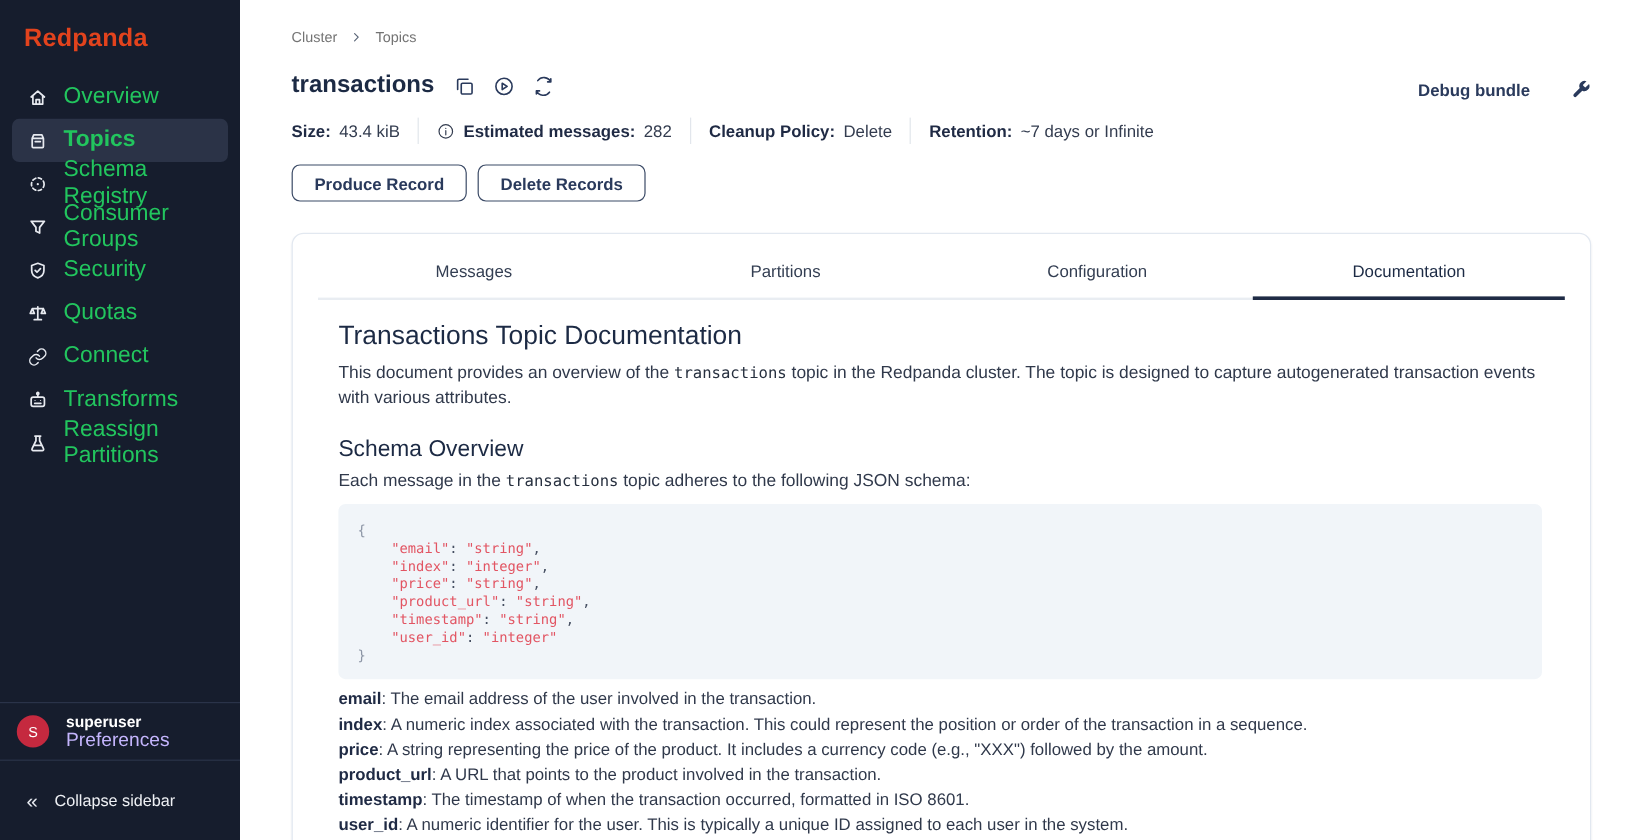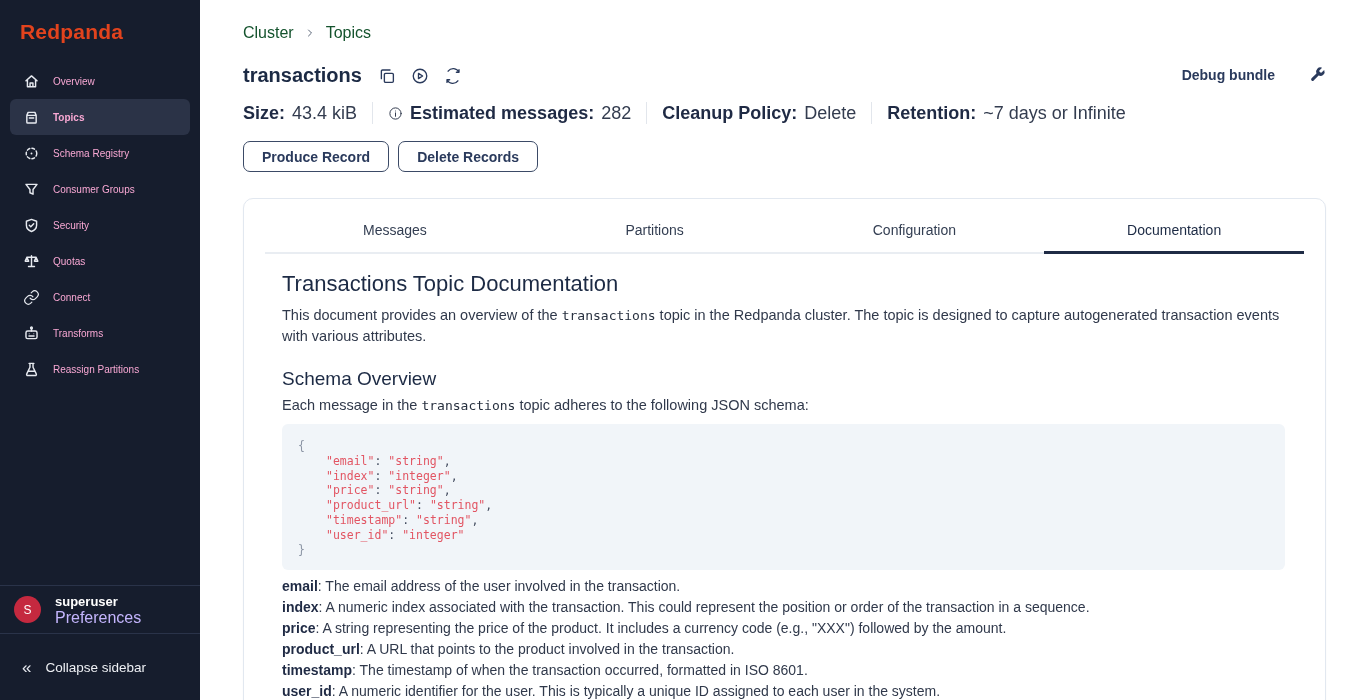--- a/index.html
+++ b/index.html
@@ -7,59 +7,59 @@
     font-family:"Liberation Sans", sans-serif; }
   .app { display:flex; width:1366px; height:700px; }
 
   
   .sidebar { width:200px; height:700px; background:#161d2d; color:#eef0f4;
     display:flex; flex-direction:column; flex-shrink:0; }
   .logo { padding:20px 0 0 20px; font-size:21px; font-weight:bold;
     color:#e2431d; letter-spacing:.2px; height:54px; }
   .nav { flex:1; padding-top:9px; }
   .nav-item { display:flex; align-items:center; gap:13px; height:36px;
-    margin:0 10px; padding:0 12px; border-radius:6px; font-size:10px;
-    color:#f9a8d4; cursor:pointer; }
+    margin:0 10px; padding:0 12px; border-radius:6px; font-size:19px;
+    color:#22c55e; cursor:pointer; }
   .nav-item.active { background:#2b3347; font-weight:bold; }
   .nav-ico { width:18px; height:18px; display:flex; align-items:center;
     justify-content:center; flex-shrink:0; }
   .nav-ico svg { width:17px; height:17px; stroke:#e7eaf0; stroke-width:1.7;
     fill:none; stroke-linecap:round; stroke-linejoin:round; }
   .user-block { border-top:1px solid #2a3349; height:48px; display:flex;
     align-items:center; gap:14px; padding:0 14px; }
   .avatar { width:27px; height:27px; border-radius:50%; background:#c5293f;
     color:#fff; font-size:12px; display:flex; align-items:center;
     justify-content:center; flex-shrink:0; }
   .user-name { font-size:13px; font-weight:bold; color:#fff; line-height:16px; }
   .user-sub { font-size:16px; color:#c4b5fd; line-height:15px; }
   .collapse-block { border-top:1px solid #2a3349; height:67px; display:flex;
     align-items:center; gap:14px; padding:0 0 0 22px; font-size:13.5px;
     color:#eef0f4; cursor:pointer; }
   .collapse-ico { font-size:17px; color:#e7eaf0; line-height:1; }
 
   
   .main { flex:1; padding:24px 40px 0 43px; position:relative; }
-  .breadcrumb { display:flex; align-items:center; gap:10px; font-size:16px;
-    color:#14532d; }
+  .breadcrumb { display:flex; align-items:center; gap:10px; font-size:12px;
+    color:#737373; }
   .crumb { cursor:pointer; }
   .crumb-sep svg { width:12px; height:12px; stroke:#5b6678; stroke-width:2;
     fill:none; stroke-linecap:round; stroke-linejoin:round; display:block; }
 
   .title-row { margin-top:22px; display:flex; align-items:center; }
   .page-title { font-size:20px; font-weight:bold; color:#1c2a44; }
   .title-icons { display:flex; align-items:center; gap:15px; margin-left:16px; }
   .t-ico { width:18px; height:18px; cursor:pointer; }
   .t-ico svg { width:18px; height:18px; stroke:#2a3a5c; stroke-width:1.8;
     fill:none; stroke-linecap:round; stroke-linejoin:round; display:block; }
   .debug-wrap { position:absolute; right:40px; top:66px; display:flex;
     align-items:center; gap:34px; }
   .debug-label { font-size:14px; font-weight:bold; color:#2a3a5c; cursor:pointer;padding-left:36px; }
   .wrench-ico svg { width:17px; height:17px; fill:#2a3a5c; display:block; }
 
-  .stats-row { margin-top:15px; display:flex; align-items:center; font-size:18px;
+  .stats-row { margin-top:15px; display:flex; align-items:center; font-size:14px;
     color:#333c4f; }
   .stat { display:flex; align-items:center; gap:7px; }
   .stat-label { font-weight:bold; color:#1f2a44; }
   .stat-div { width:1px; height:22px; background:#e2e6ec; margin:0 15px; }
   .info-ico svg { width:15px; height:15px; stroke:#333c4f; stroke-width:1.6;
     fill:none; stroke-linecap:round; display:block; }
 
   .btn-row { margin-top:17px; display:flex; gap:9px; }
   .btn { height:31px; padding:0 18px; background:#fff; border:1px solid #3b4a66;
     border-radius:7px; font-size:14px; font-weight:bold; color:#2a3a5c;

